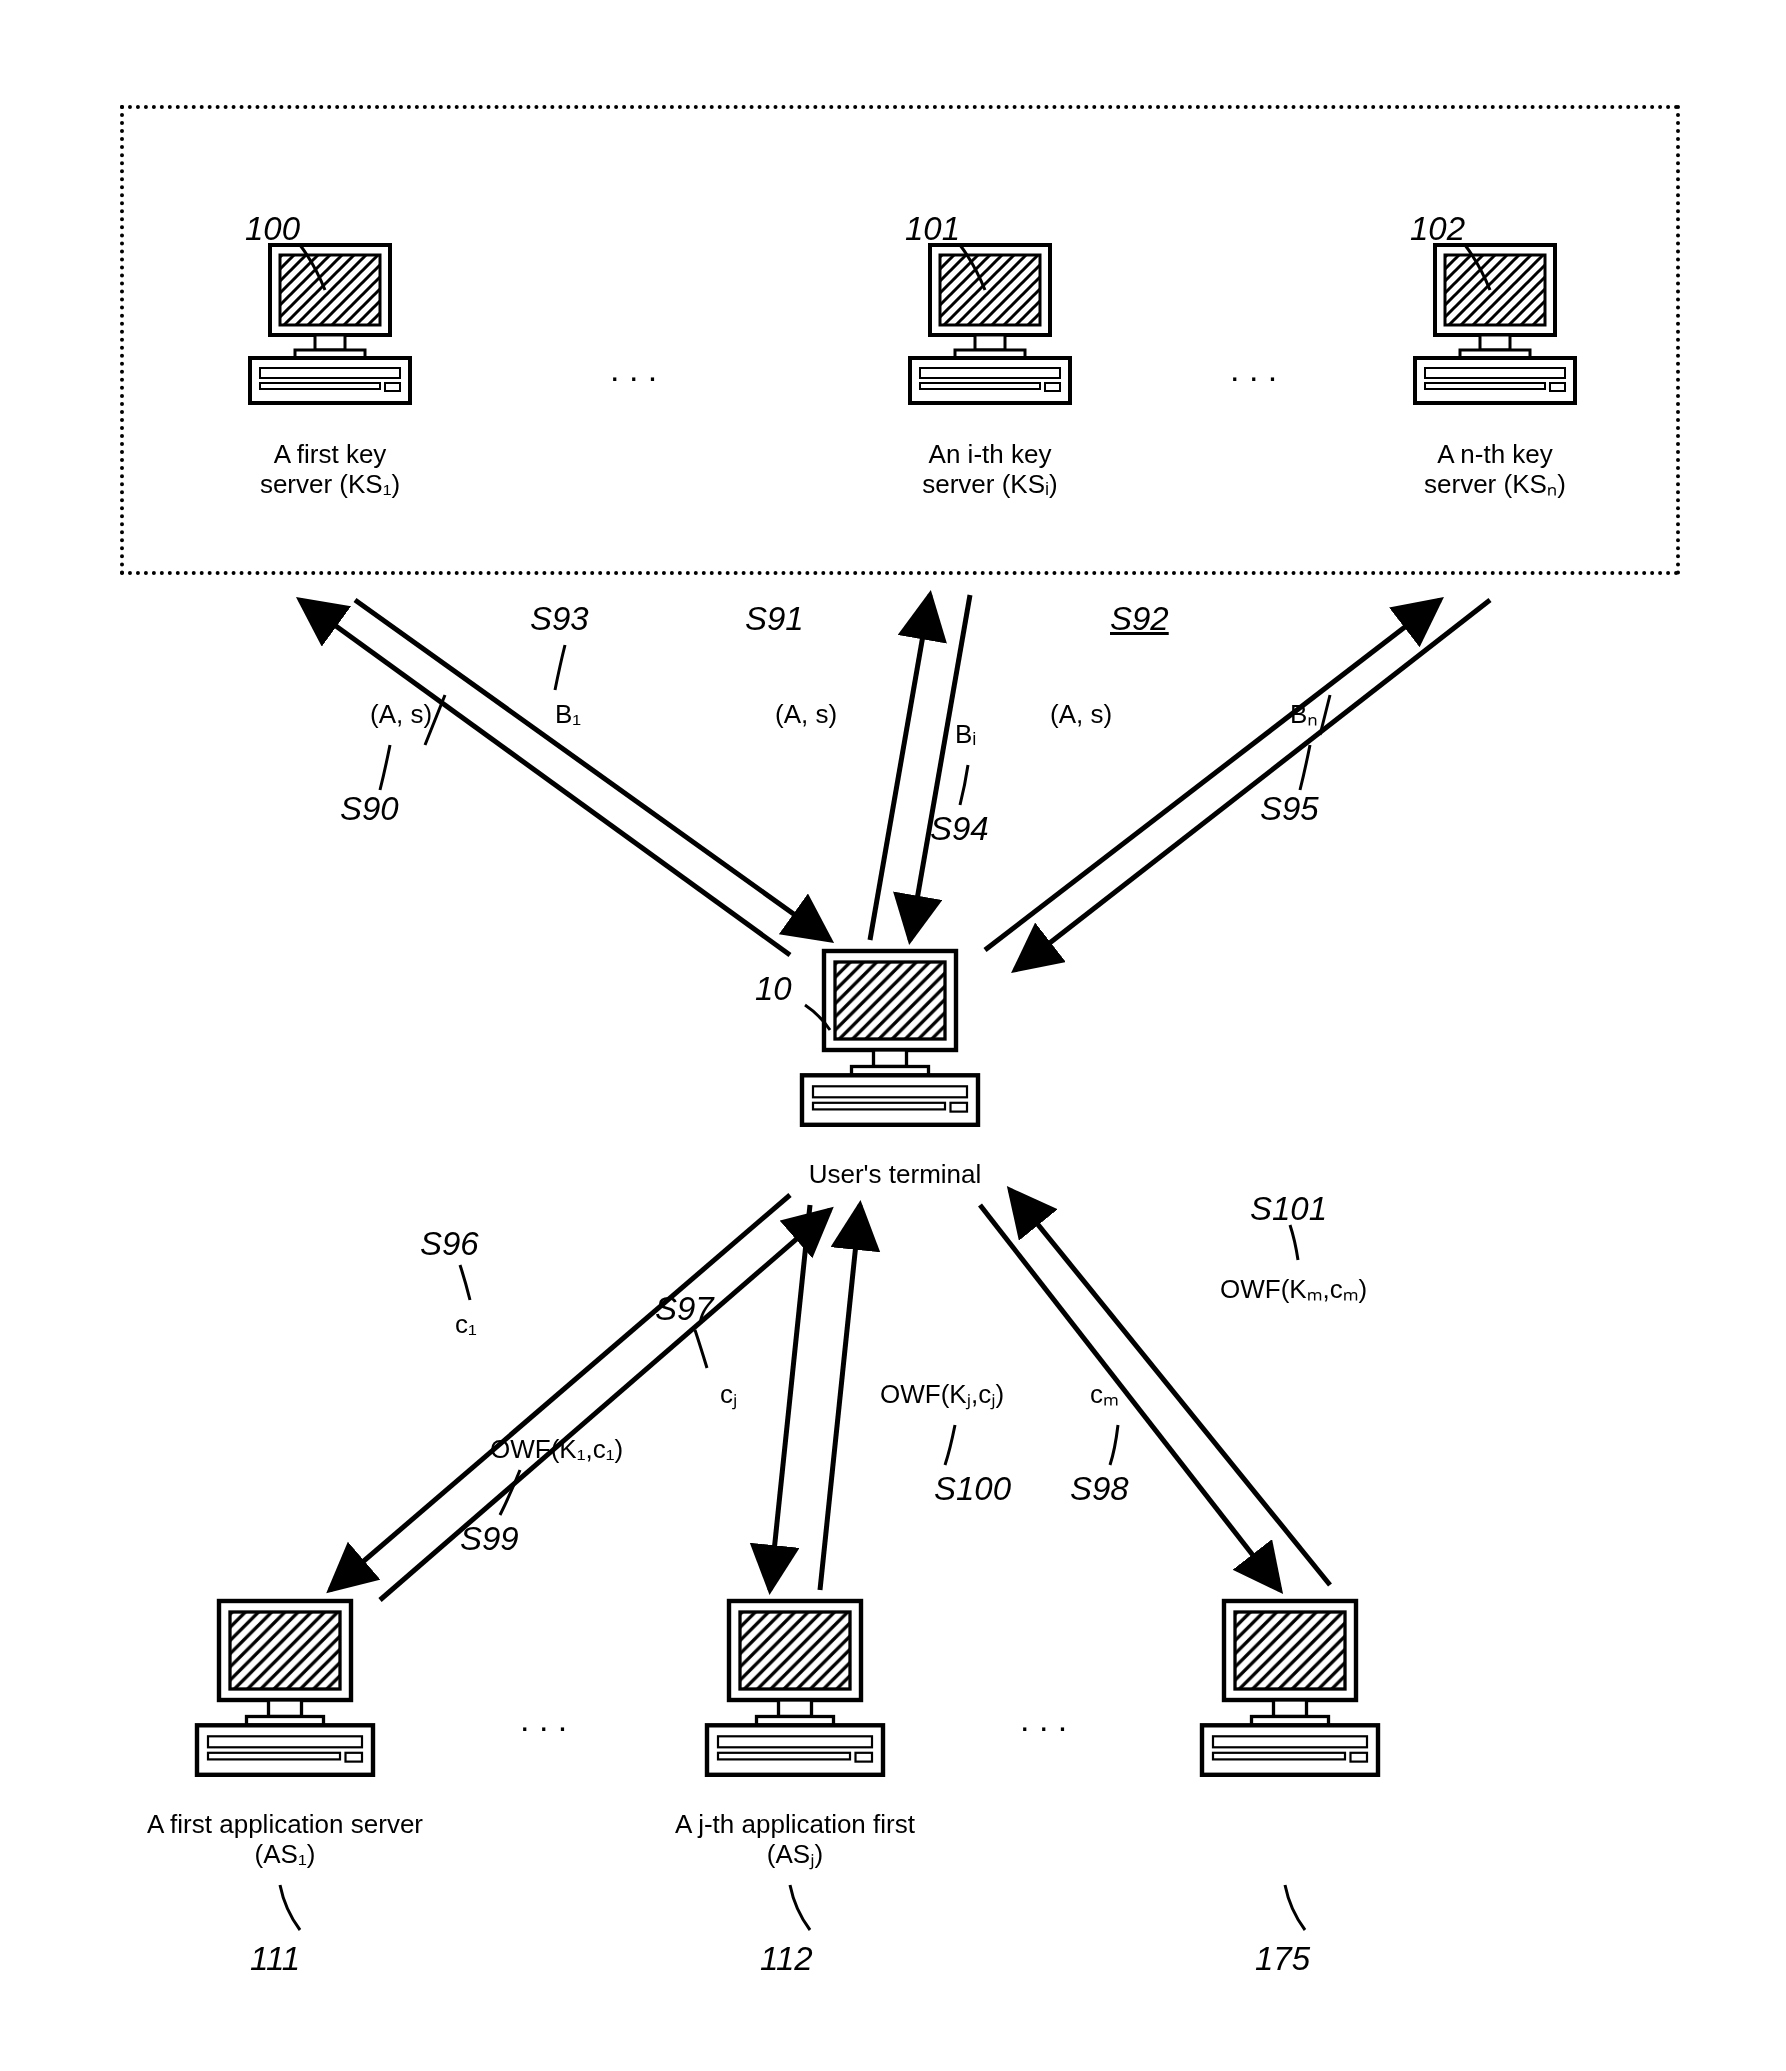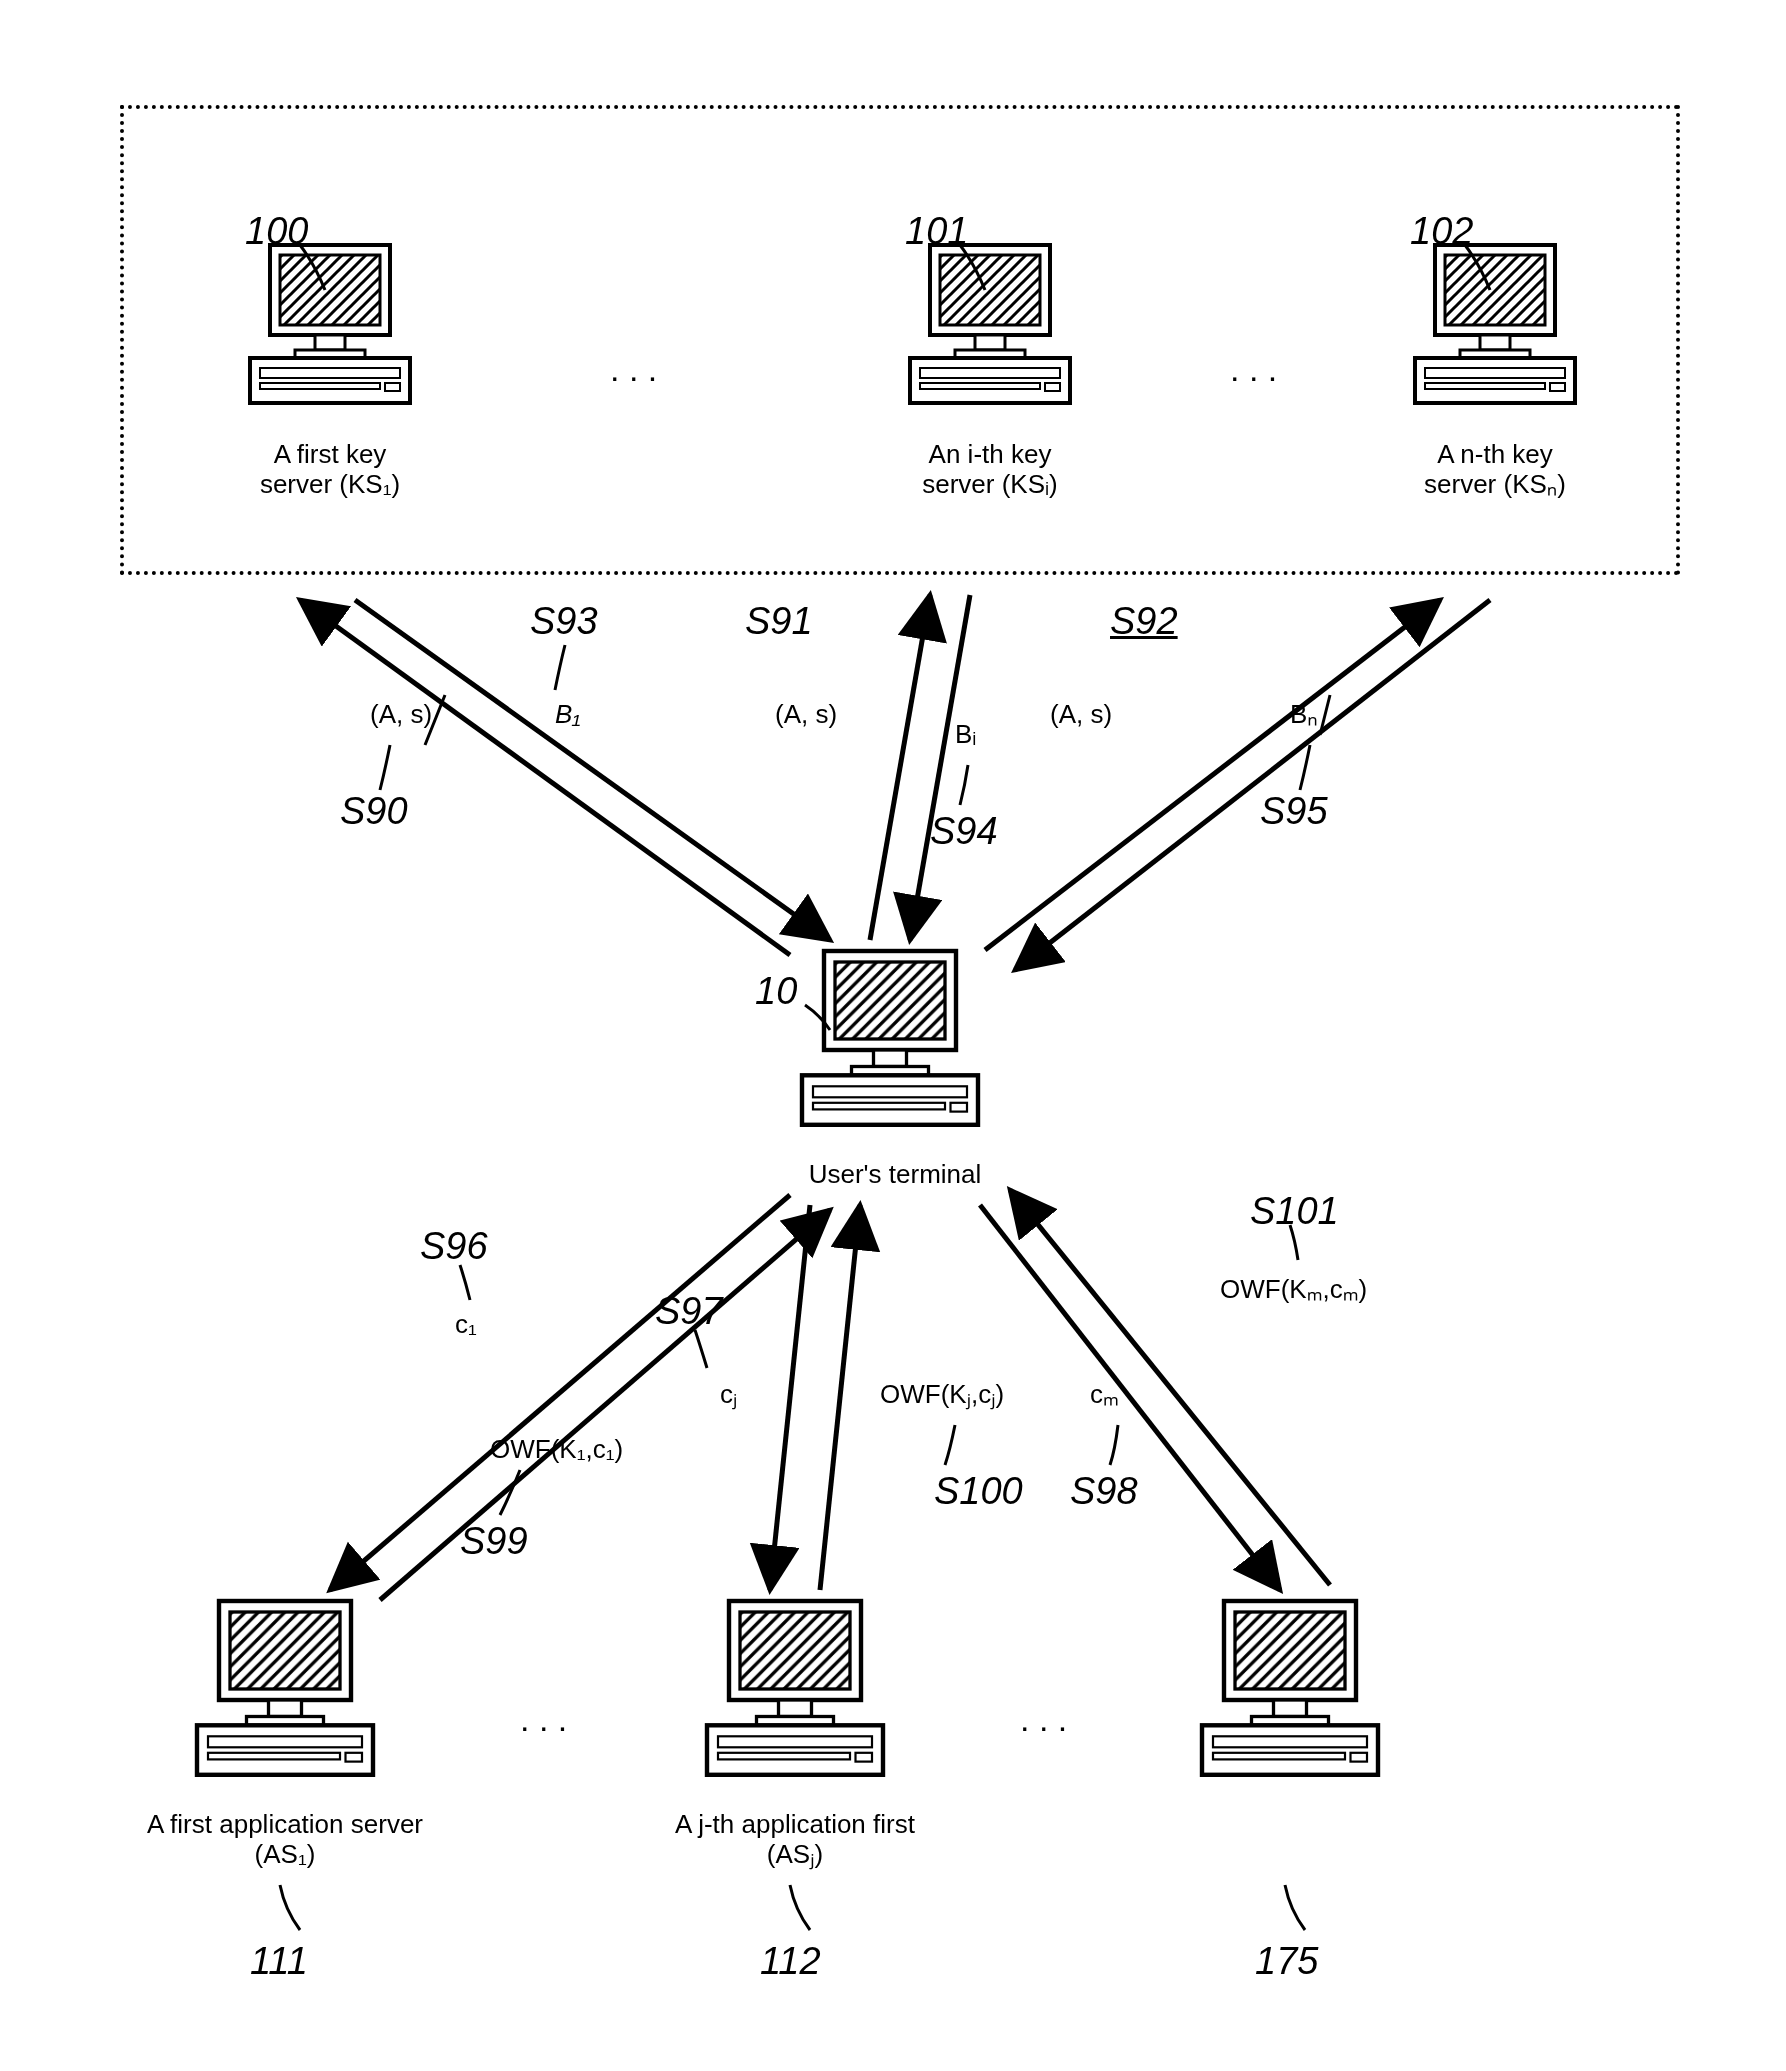--- a/index.html
+++ b/index.html
@@ -23,21 +23,21 @@
   }
   .label {
     position: absolute;
     font-size: 26px;
     text-align: center;
     line-height: 1.15;
     white-space: pre;
   }
   .italic {
     font-style: italic;
-    font-size: 38px;
+    font-size: 33px;
   }
 
   
   .computer {
     position: absolute;
   }
 
   
   svg.overlay {
     position: absolute;
@@ -175,21 +175,21 @@
       <rect x="155" y="148" width="15" height="8" fill="#fff" stroke="#000" stroke-width="2"></rect>
     </svg>
   </div>
   <div class="label italic" style="left:1255px; top:1940px;">175</div>
 
   <div class="label italic" style="left:530px; top:600px;">S93</div>
   <div class="label italic" style="left:745px; top:600px;">S91</div>
   <div class="label italic" style="left:1110px; top:600px;text-decoration:underline;">S92</div>
 
   <div class="label" style="left:370px; top:700px;">(A, s)</div>
-  <div class="label" style="left:555px; top:700px;font-style:italic;">B₁</div>
+  <div class="label" style="left:555px; top:700px;">B₁</div>
   <div class="label" style="left:775px; top:700px;">(A, s)</div>
   <div class="label" style="left:955px; top:720px;">Bᵢ</div>
   <div class="label" style="left:1050px; top:700px;">(A, s)</div>
   <div class="label" style="left:1290px; top:700px;">Bₙ</div>
 
   <div class="label italic" style="left:340px; top:790px;">S90</div>
   <div class="label italic" style="left:930px; top:810px;">S94</div>
   <div class="label italic" style="left:1260px; top:790px;">S95</div>
 
   <div class="label italic" style="left:420px; top:1225px;">S96</div>

